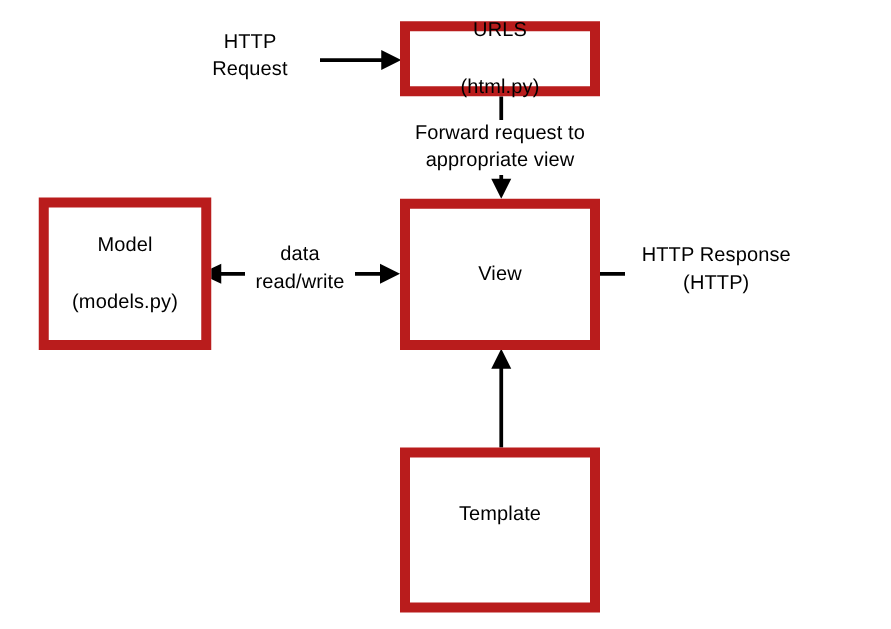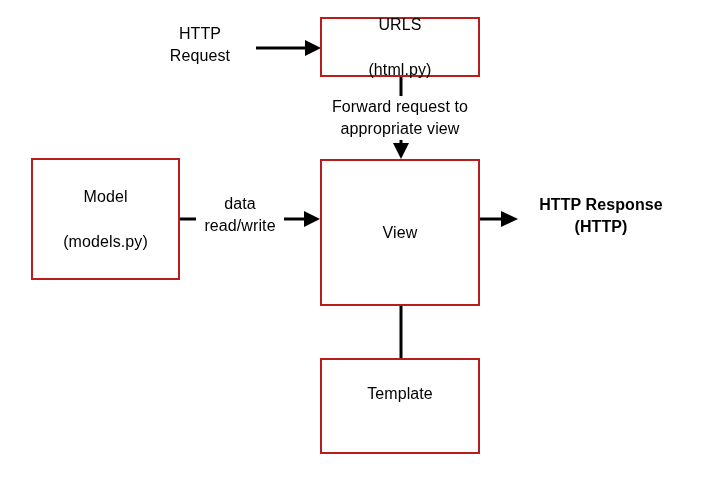--- a/index.html
+++ b/index.html
@@ -18,61 +18,61 @@
     position: relative;
     width: 713px;
     height: 503px;
     background: #ffffff;
     overflow: hidden;
   }
   
   .node {
     position: absolute;
     box-sizing: border-box;
-    border: 2px solid #b91c1c;
+    border: 8px solid #b91c1c;
     background: #ffffff;
     display: flex;
     flex-direction: column;
     align-items: center;
     justify-content: center;
     z-index: 3;
     gap: 24px;
   }
   .node .ln {
     display: block;
     font-size: 16px;
     line-height: 21px;
     text-align: center;
     white-space: nowrap;
     letter-spacing: 0.1px;
   }
   #node-urls   { left: 320px; top: 17px;  width: 160px; height: 60px; }
-  #node-model  { left: 31px;  top: 158px; width: 149px; height: 122px; }
-  #node-view   { left: 320px; top: 159px; width: 160px; height: 147px; }
-  #node-template { left: 320px; top: 358px; width: 160px; height: 96px; }
+  #node-model  { left: 31px;  top: 158px; width: 138px; height: 122px; }
+  #node-view   { left: 320px; top: 159px; width: 160px; height: 121px; }
+  #node-template { left: 320px; top: 358px; width: 160px; height: 132px; }
   #node-template .stack { position: relative; top: -13px; }
 
   
   .flabel {
     position: absolute;
     background: #ffffff;
     text-align: center;
     z-index: 4;
   }
   .flabel .ln {
     display: block;
     font-size: 16px;
     line-height: 22px;
     white-space: nowrap;
     letter-spacing: 0.1px;
   }
   #label-http-request { left: 150px; top: 23px;  width: 100px; }
   #label-forward      { left: 320px; top: 96px;  width: 160px; }
   #label-readwrite    { left: 196px; top: 193px; width: 88px;  }
-  #label-http-response{ left: 528px; top: 194px; width: 146px; font-weight: bold; }
+  #label-http-response{ left: 500px; top: 194px; width: 146px; }
 
   
   .conn { position: absolute; z-index: 2; }
   .conn svg { display: block; overflow: visible; }
 </style>
 </head>
 <body>
 
 <div id="diagram">
 

